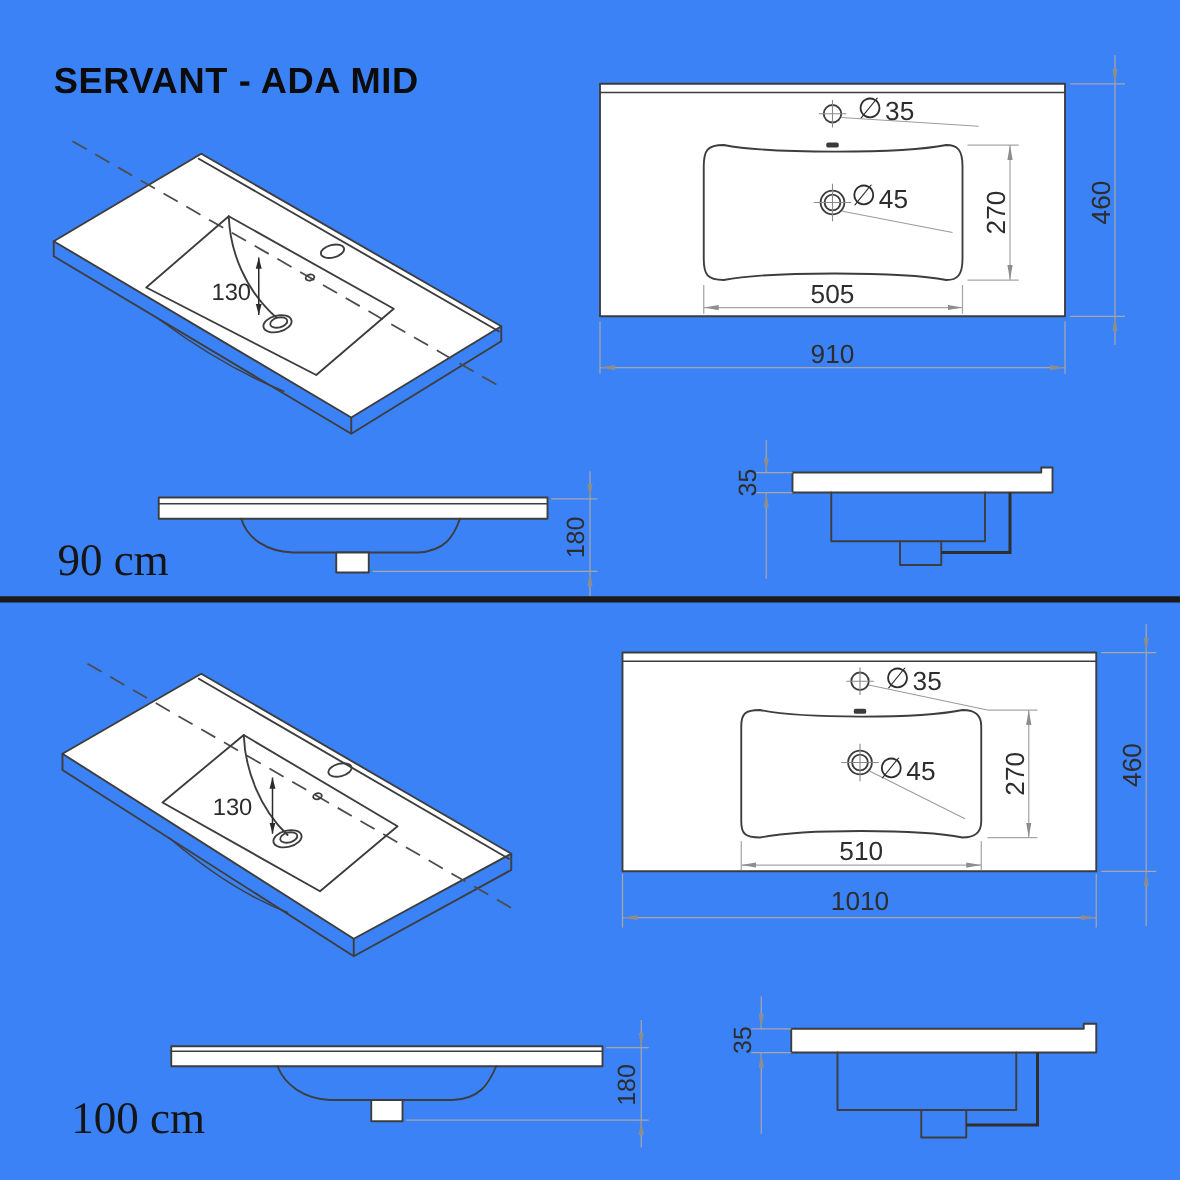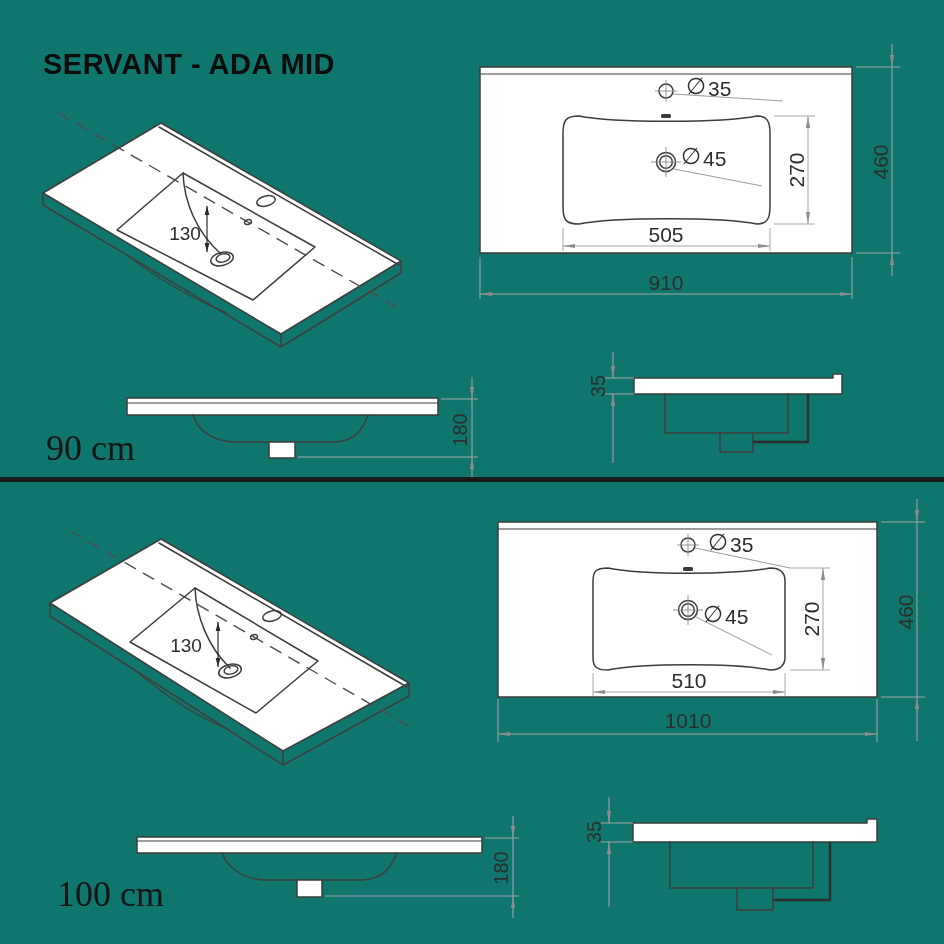--- a/index.html
+++ b/index.html
@@ -1,16 +1,16 @@
 <!DOCTYPE html>
 <html><head>
 <meta charset="utf-8">
 <style>
   html,body{margin:0;padding:0;background:#e8e8e8}
-  .page{position:relative;width:944px;height:944px;background:#0f766e;overflow:hidden;
+  .page{position:relative;width:944px;height:944px;background:#3b82f6;overflow:hidden;
         font-family:"Liberation Sans","DejaVu Sans",sans-serif}
   .page svg{position:absolute;left:0;top:0}
   
   .ol  {fill:none;stroke:#3d3d3d;stroke-width:1.5;stroke-linecap:round;stroke-linejoin:round}
   .olf {fill:#ffffff;stroke:#3d3d3d;stroke-width:1.5;stroke-linejoin:round}
   .thin{stroke-width:1.1}
   .lt  {stroke-width:1.2}
   .thk {fill:none;stroke:#2e2e2e;stroke-width:2.4;stroke-linejoin:miter;stroke-linecap:butt}
   .dim {fill:none;stroke:#a6a6a6;stroke-width:1}
   .ldr {fill:none;stroke:#9b9b9b;stroke-width:1}

